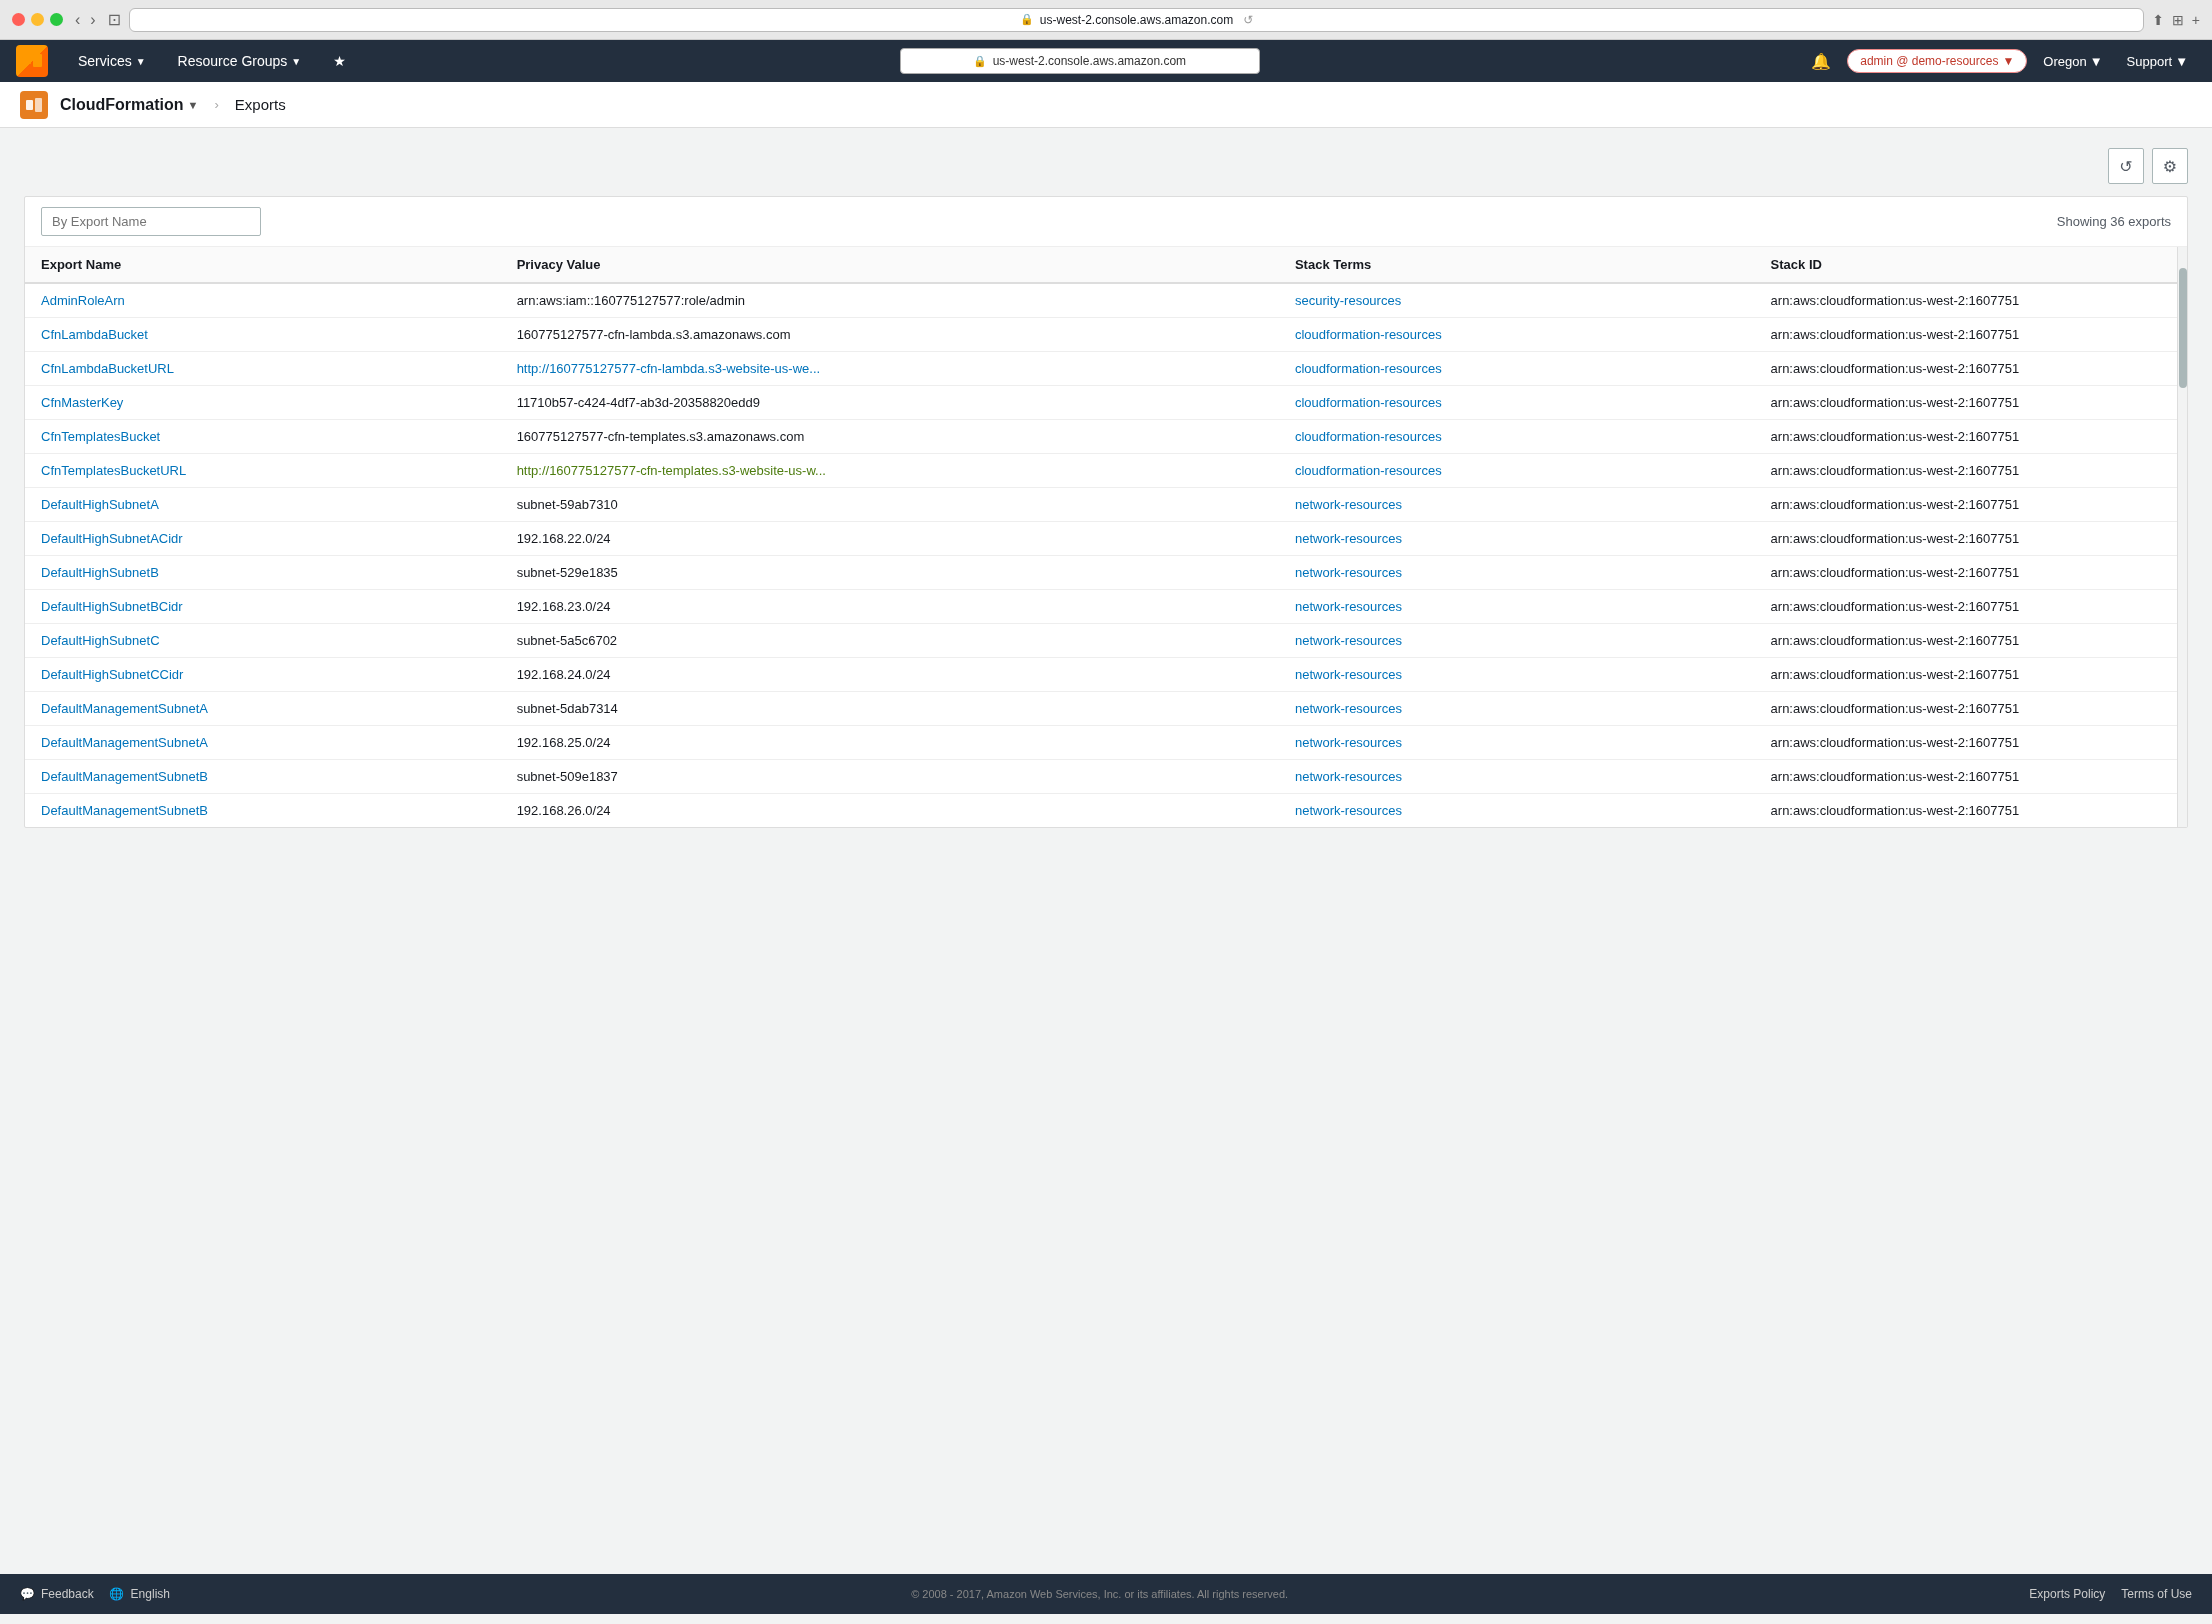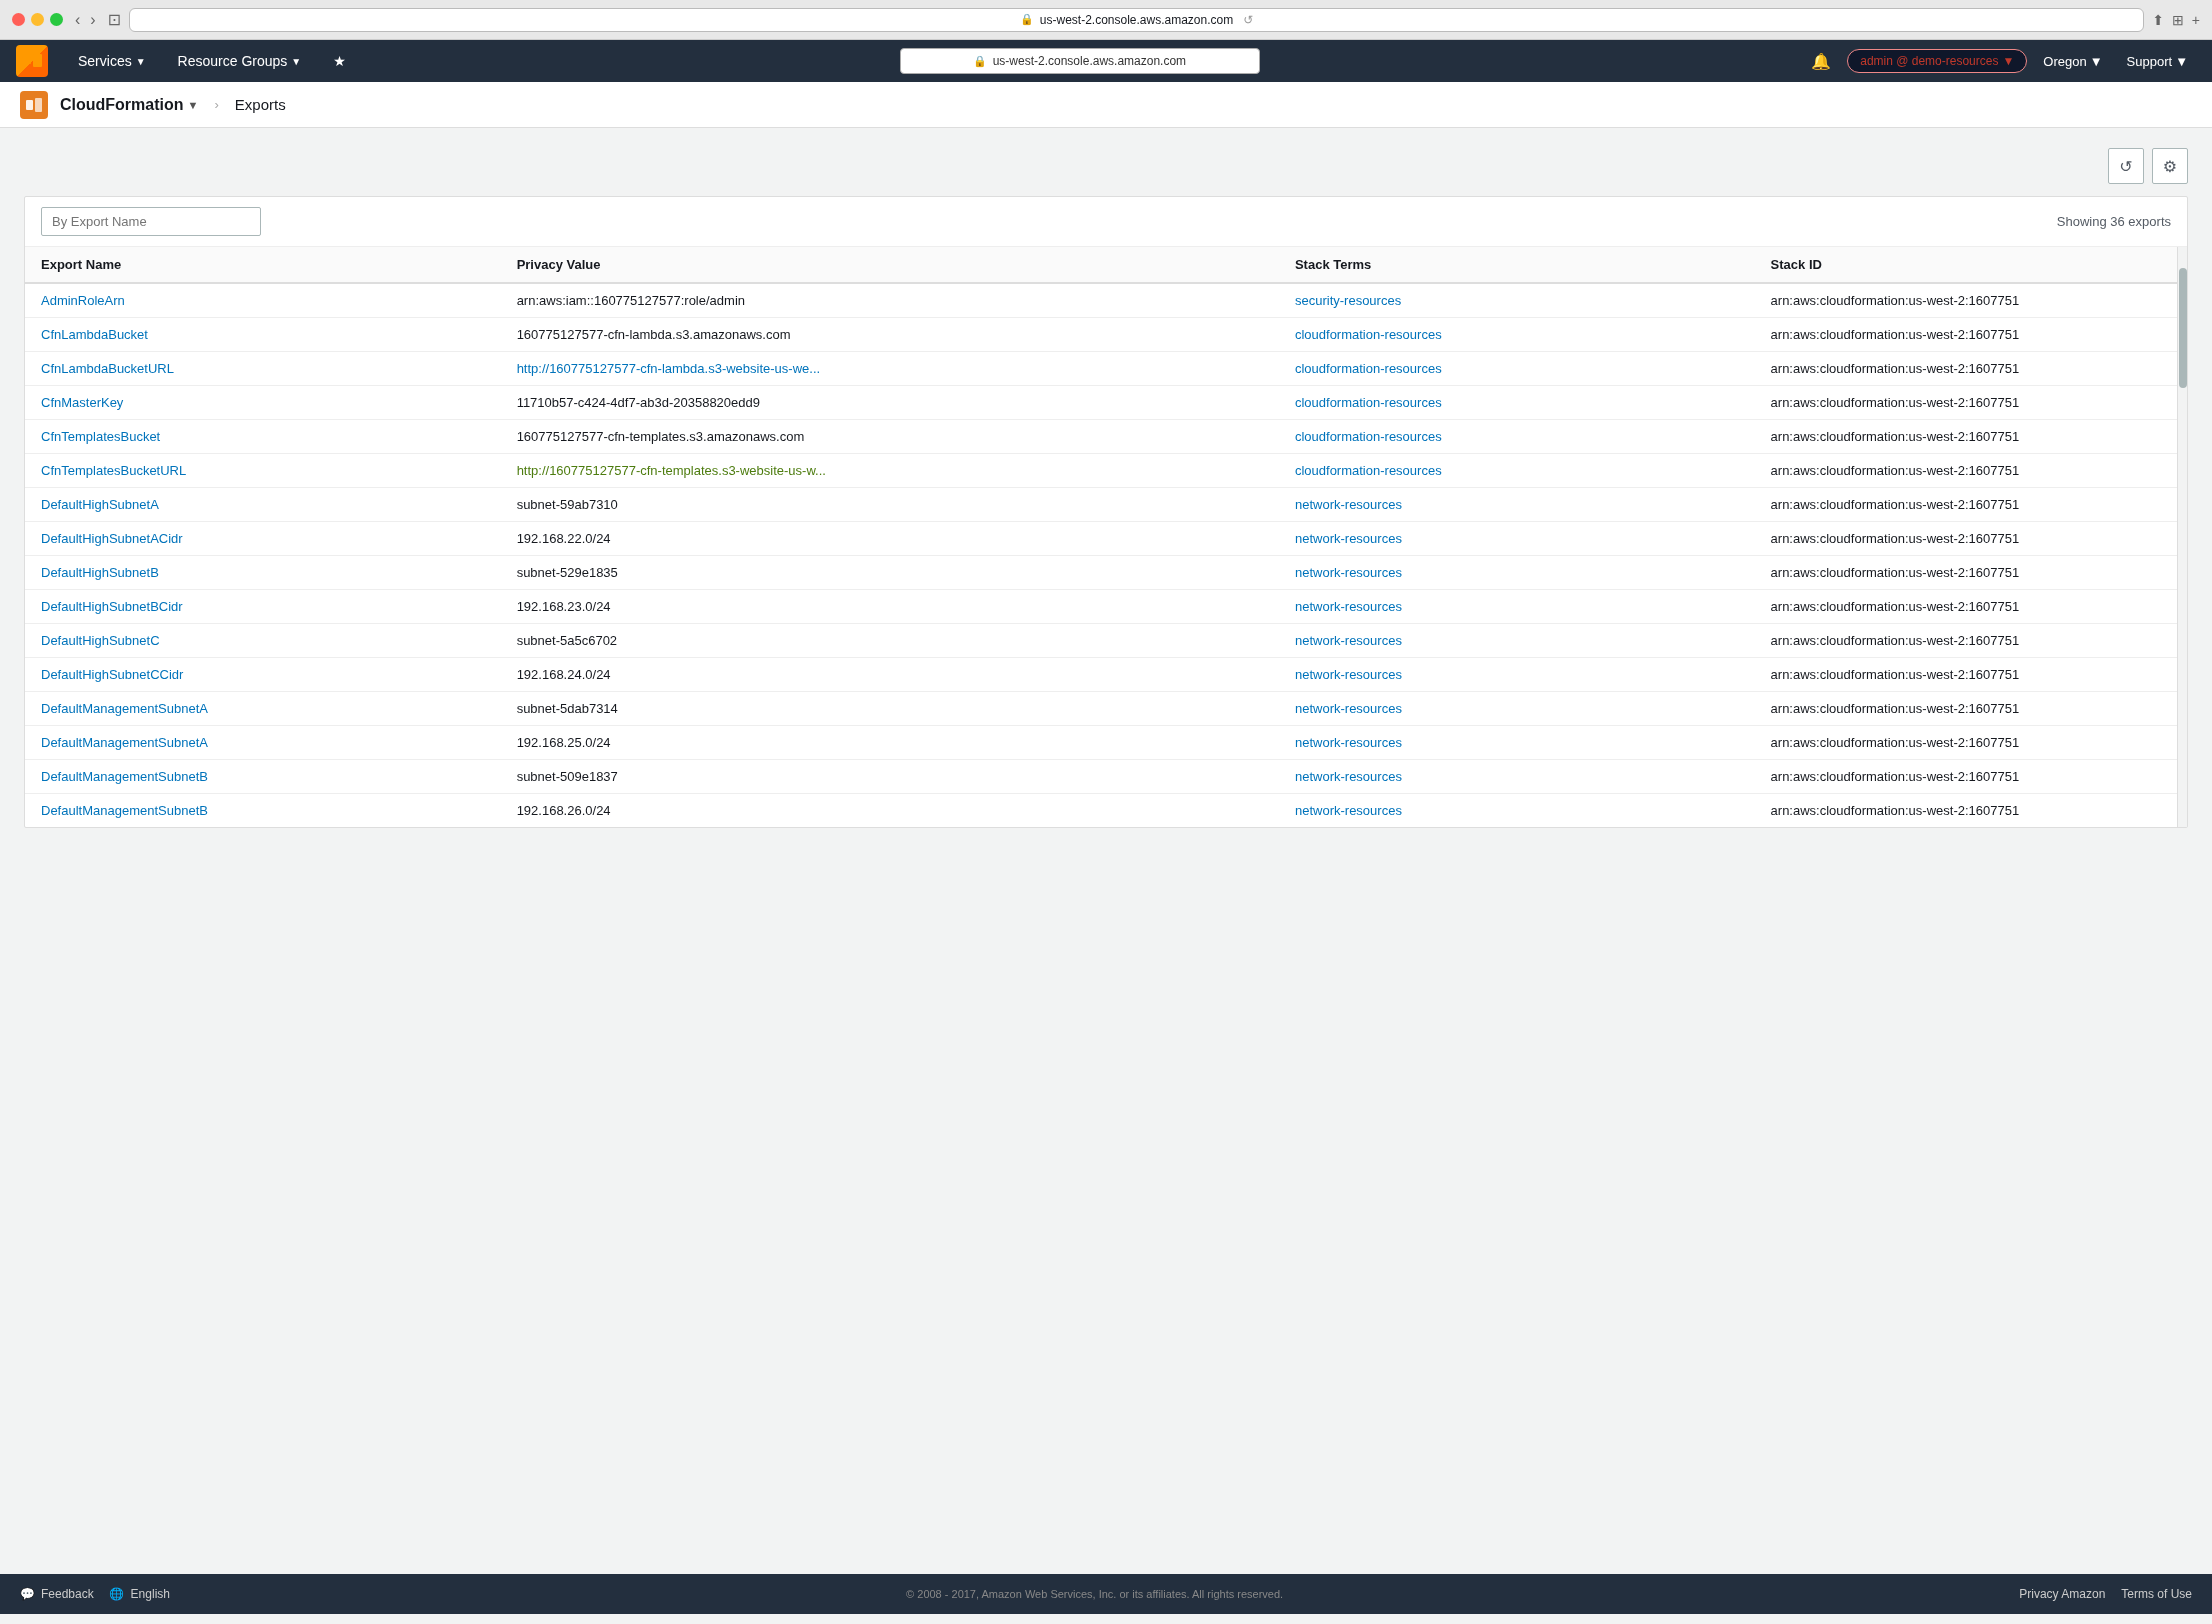--- a/index.html
+++ b/index.html
@@ -23,21 +23,21 @@
       white-space: nowrap;
     }
     .nav-btn .chevron { font-size: 10px; }
     .nav-right {
       display: flex; align-items: center; gap: 8px;
     }
     .bell-btn {
       background: transparent; border: none; color: #fff; cursor: pointer; font-size: 16px; padding: 4px 8px;
     }
     .admin-btn {
-      background: #0f172a;
+      background: #ffffff;
       border: 1px solid #e88;
       border-radius: 14px;
       color: #c0392b;
       font-size: 12px;
       padding: 4px 12px;
       cursor: pointer;
       display: flex; align-items: flex-start; gap: 4px;
     }
     .region-btn, .support-btn {
       background: transparent; border: none; color: #fff; font-size: 13px; padding: 4px 8px; cursor: pointer;
@@ -420,16 +420,16 @@
       <span>💬</span>
       <span>Feedback</span>
     </div>
     <div class="footer-lang">
       <span>🌐</span>
       <span>English</span>
     </div>
   </div>
   <div class="footer-center">© 2008 - 2017, Amazon Web Services, Inc. or its affiliates. All rights reserved.</div>
   <div class="footer-right">
-    <span class="footer-link">Privacy Amazon</span>
+    <span class="footer-link">Exports Policy</span>
     <span class="footer-link">Terms of Use</span>
   </div>
 </div>
 
 </body></html>

